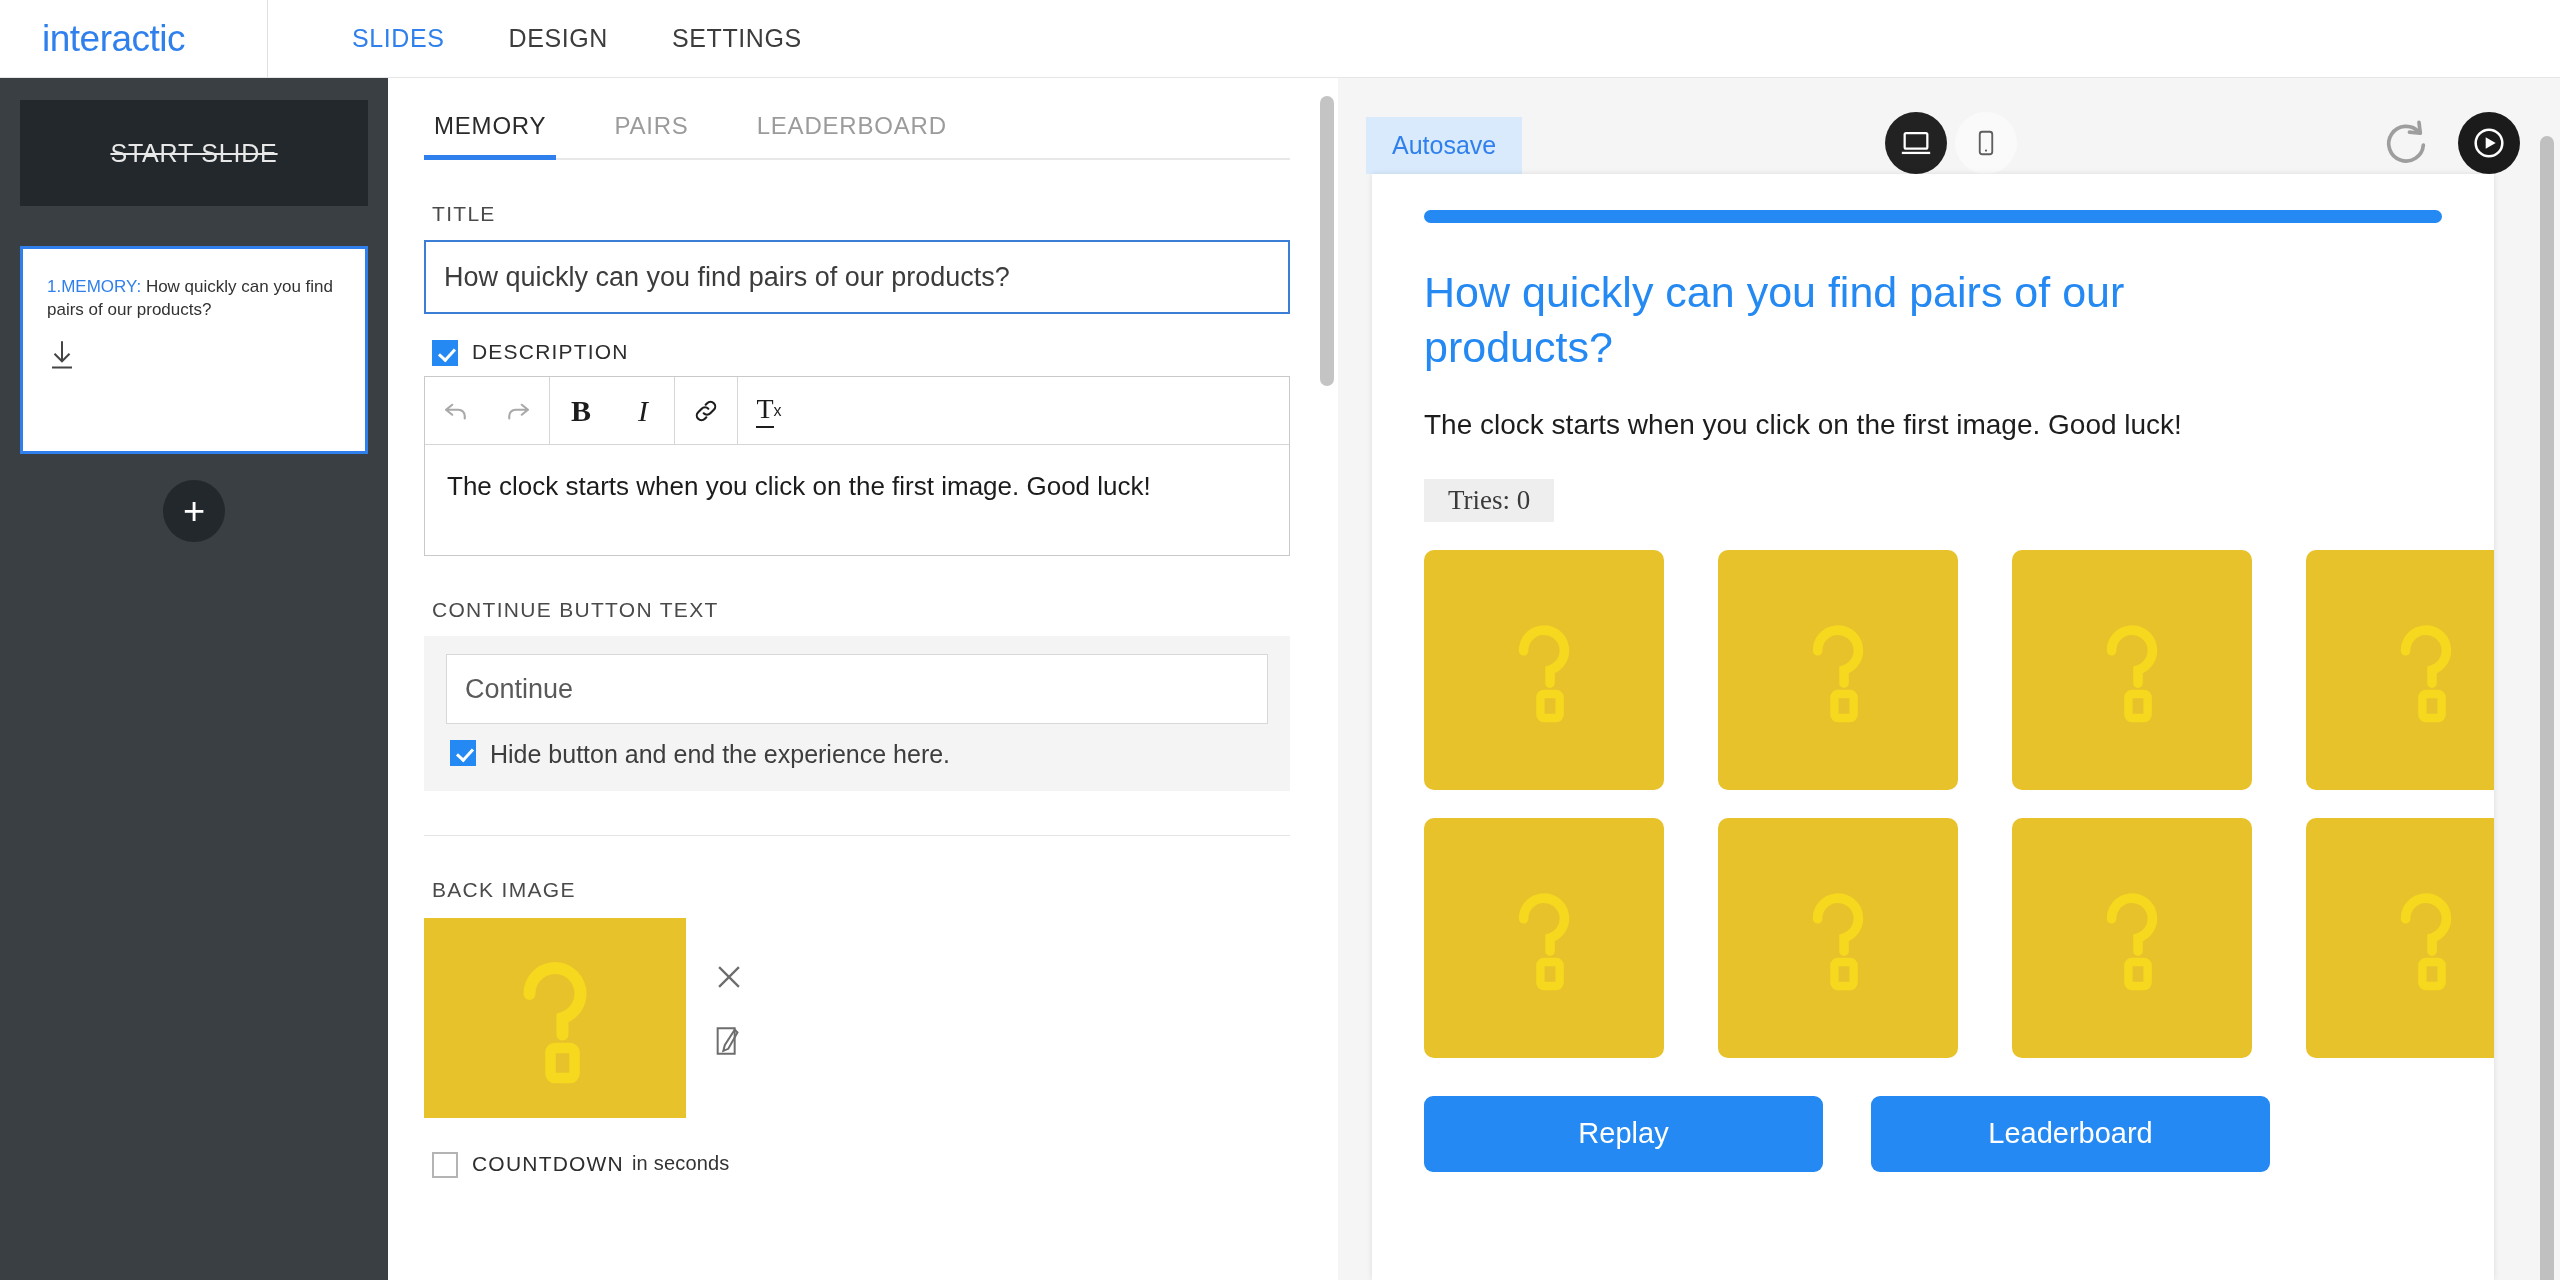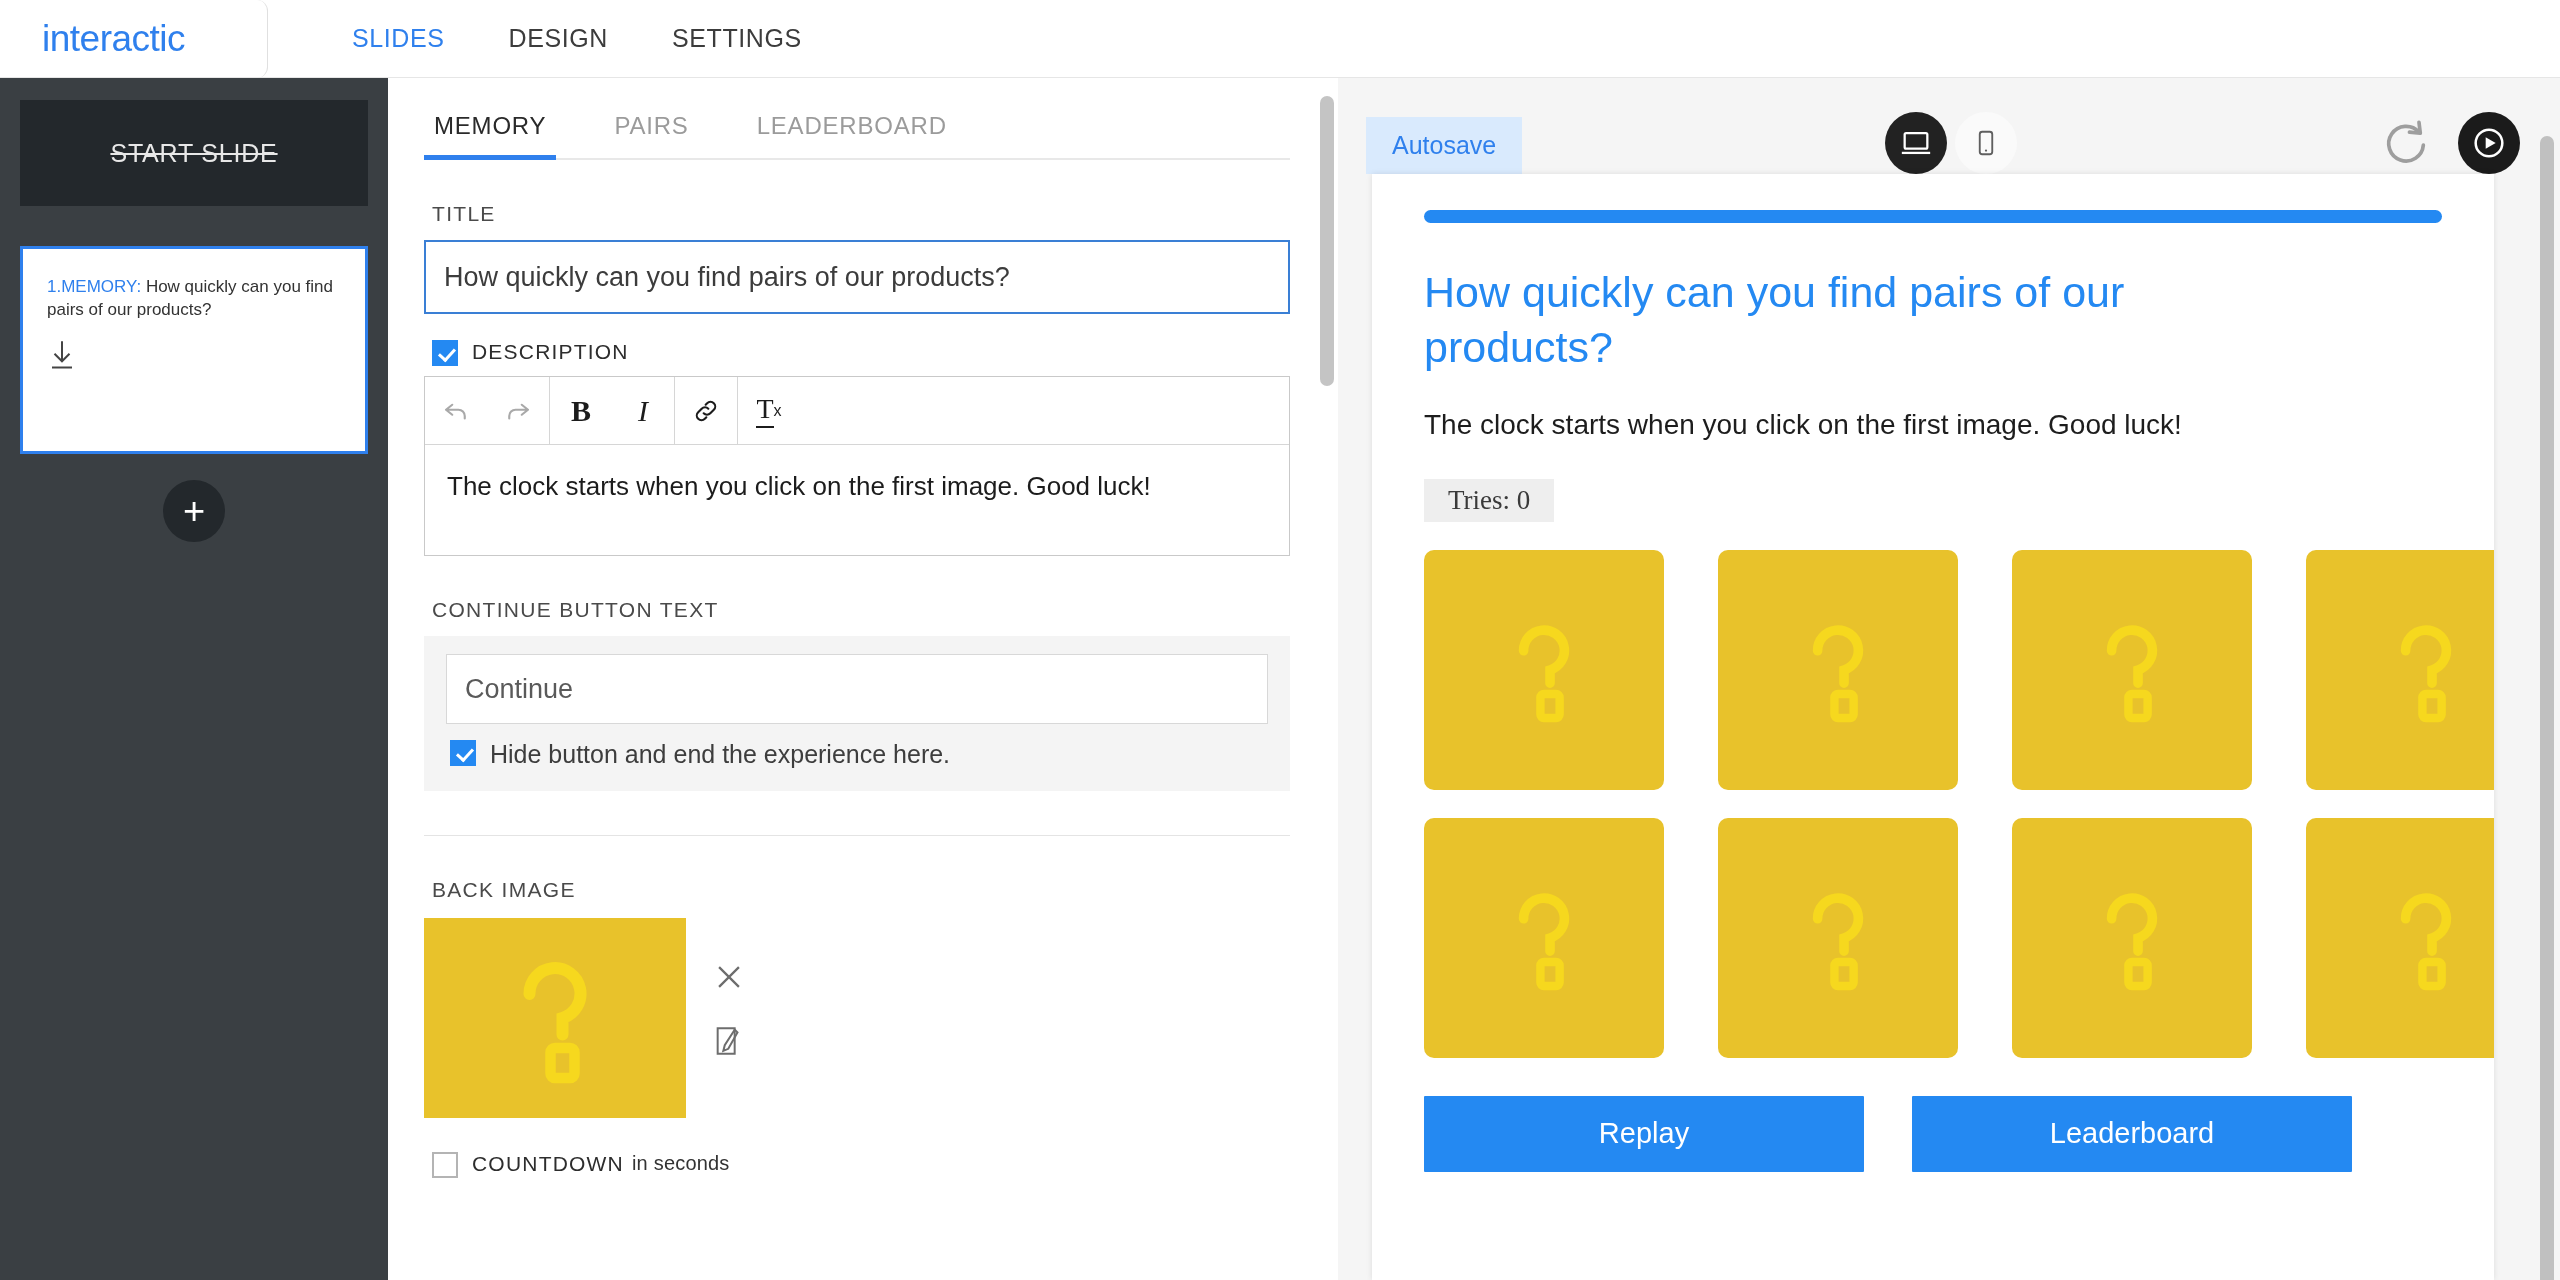--- a/index.html
+++ b/index.html
@@ -17,21 +17,20 @@
     background: #ffffff;
     display: flex; align-items: center;
     border-bottom: 1px solid #e6e6e6;
     position: relative; z-index: 5;
   }
   .brand {
     width: 268px; min-width: 268px;
     height: 78px;
     display: flex; align-items: center; padding-left: 42px;
     border-right: 1px solid #e0e0e0;
-    border-radius: 11px;
   }
   .brand-text { font-size: 37px; color: #2f80ed; letter-spacing: -0.5px; }
   .mainnav { display: flex; gap: 0px; padding-left: 52px; }
   .navitem {
     font-size: 25px; letter-spacing: 0.6px; color: #3c3c3c;
     padding: 0 32px; cursor: pointer; white-space: nowrap;
   }
   .navitem.active { color: #2f80ed; }
   .topbar-right {
     margin-left: auto; display: flex; align-items: center; gap: 0; padding-right: 38px;
@@ -180,21 +179,21 @@
   .card-grid {
     display: grid; grid-template-columns: repeat(4, 240px); gap: 0 54px; margin-top: 28px;
   }
   .mem-card {
     width: 240px; height: 240px; background: #e8c22b; border-radius: 10px;
     position: relative; overflow: hidden; cursor: pointer; margin-bottom: 28px;
   }
   .qmark { position: absolute; left: 50%; top: 50%; transform: translate(-50%,-50%); }
   .action-row { display: flex; gap: 48px; margin-top: 10px; }
   .act-btn {
-    width: 440px; height: 76px; background: #2489f2; color: #fff; border: none; border-radius: 1px;
+    width: 399px; height: 76px; background: #2489f2; color: #fff; border: none; border-radius: 9px;
     font-size: 29px; cursor: pointer; font-family: "Liberation Sans", sans-serif;
   }
 
   
   .sb-track-editor {
     position: absolute; top: 0; right: 0; width: 22px; height: 100%; background: #ffffff;
   }
   .sb-thumb-editor {
     position: absolute; top: 18px; left: 4px; width: 14px; height: 290px;
     background: #c4c4c4; border-radius: 7px; cursor: pointer;

